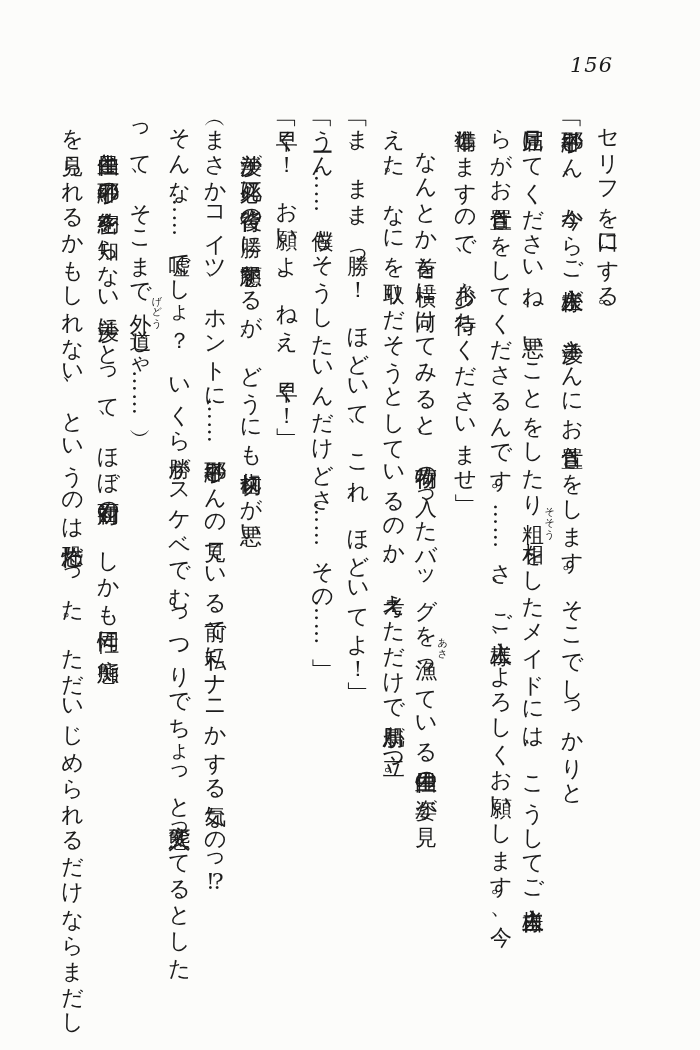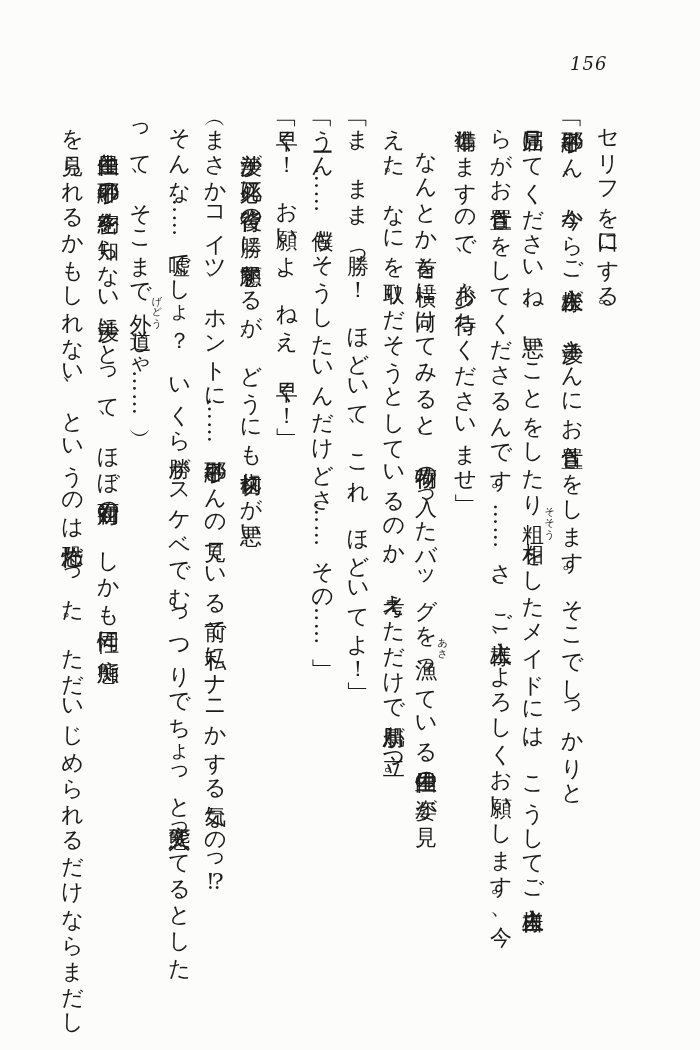--- a/index.html
+++ b/index.html
@@ -15,21 +15,21 @@
   }
   .book-page {
     position: relative;
     width: 700px;
     height: 1050px;
   }
   .page-number {
     position: absolute;
     left: 570px;
     top: 53px;
-    font-size: 18px;
+    font-size: 21px;
     font-style: italic;
     letter-spacing: 1px;
     color: var(--ink, #222);
   }
   .text-block {
     position: absolute;
     left: 0;
     top: 0;
     width: 700px;
     height: 1050px;

